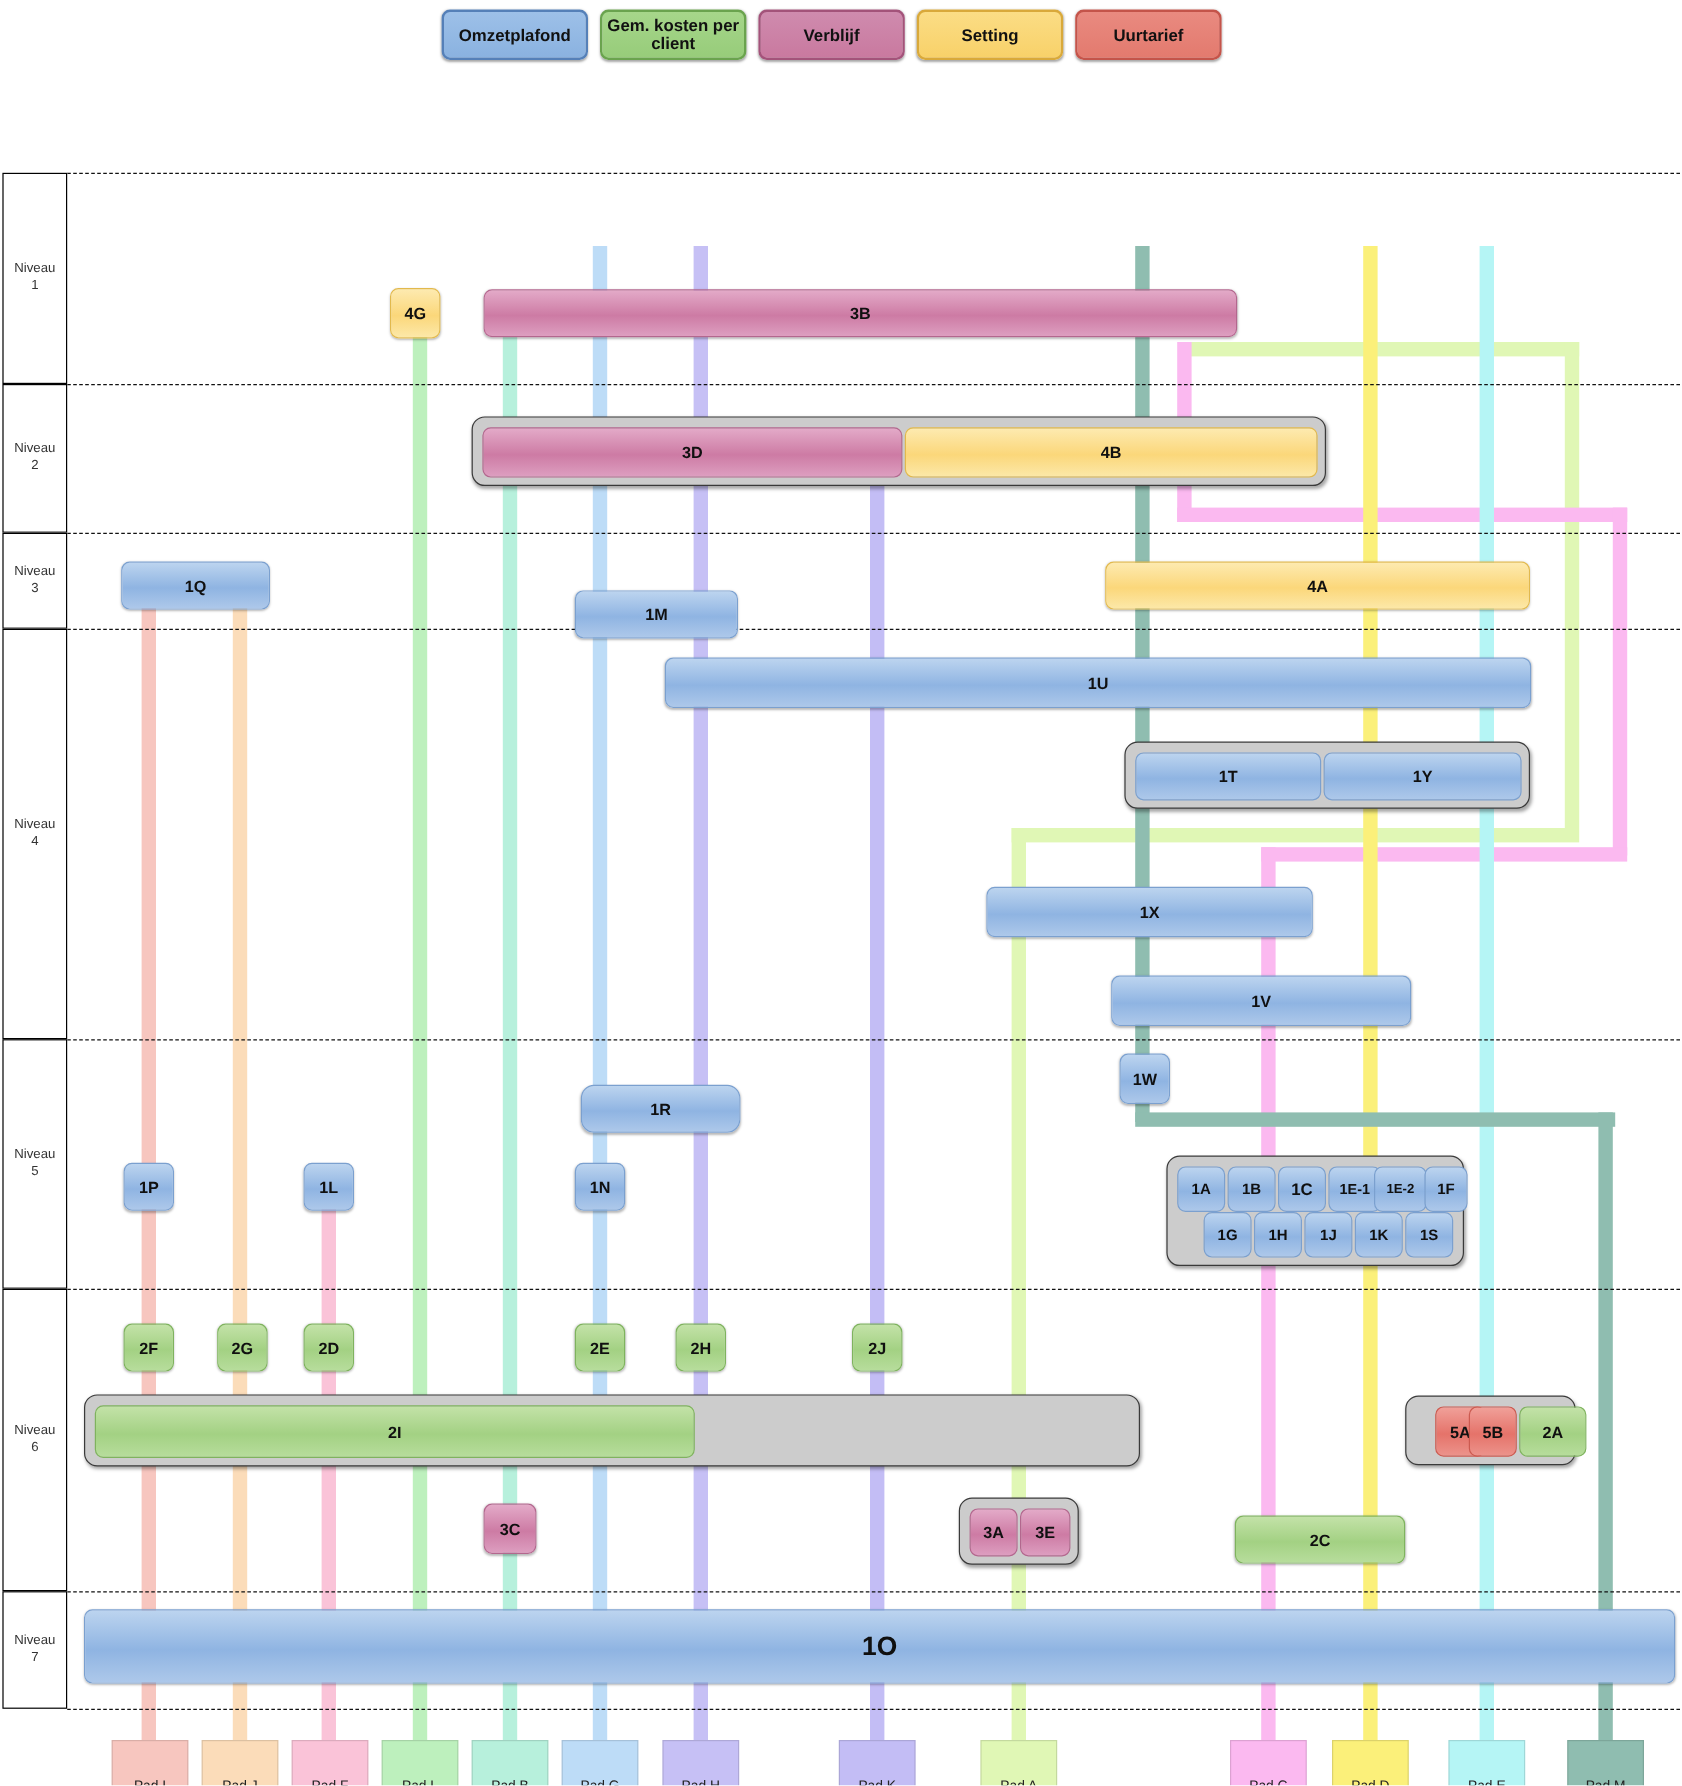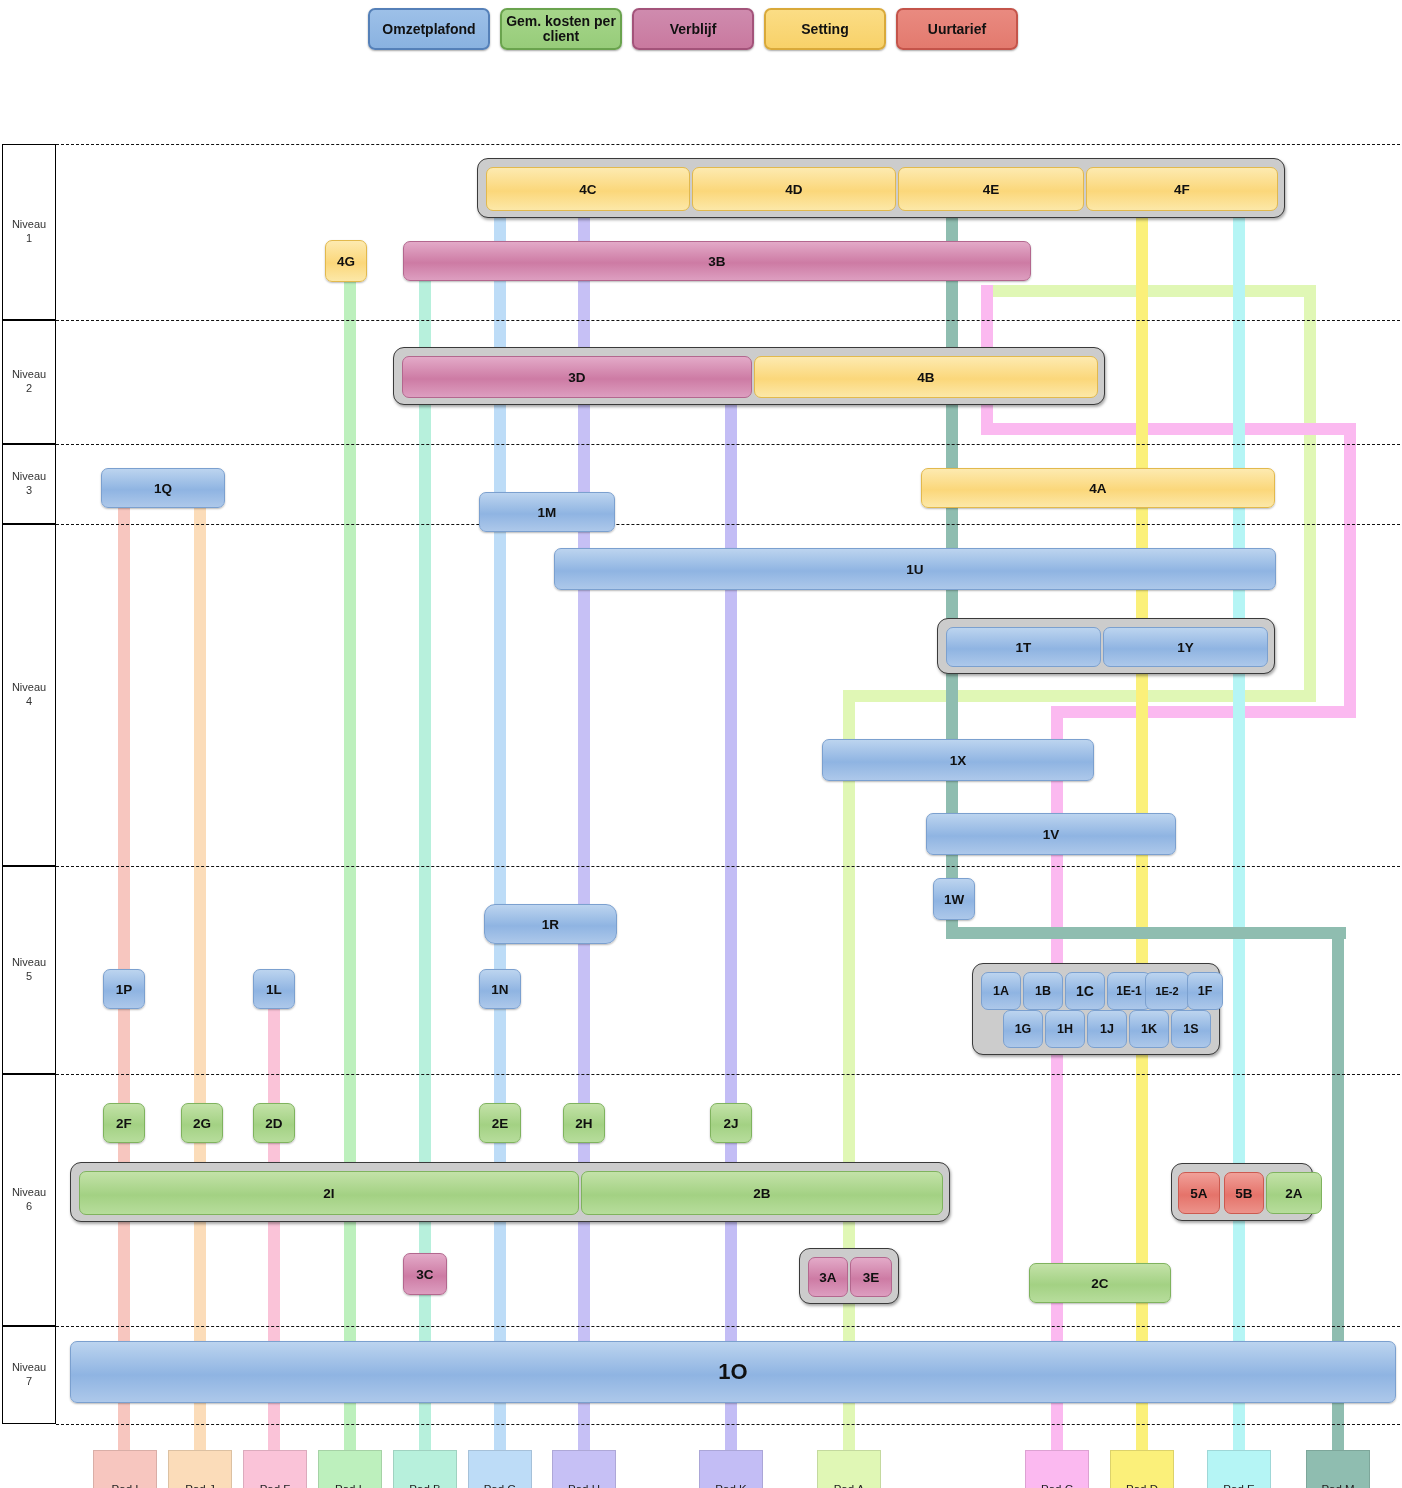--- a/index.html
+++ b/index.html
@@ -129,34 +129,20 @@
   <div class="ribbon" style="left:1051px;top:706px;width:12px;height:764px;background:#fbb9f0;"></div>
 
   <div class="ribbon" style="left:1136px;top:205px;width:12px;height:1265px;background:#fbf07a;"></div>
 
   <div class="ribbon" style="left:1233px;top:205px;width:12px;height:1265px;background:#b5f5f5;"></div>
 
   <div class="ribbon" style="left:946px;top:205px;width:12px;height:730px;background:#8fbdb0;"></div>
   <div class="ribbon" style="left:946px;top:927px;width:400px;height:12px;background:#8fbdb0;"></div>
   <div class="ribbon" style="left:1332px;top:927px;width:12px;height:543px;background:#8fbdb0;"></div>
 
-  <div class="group" style="left:477px;top:158px;width:808px;height:60px;">
-    <div class="node n-yellow" style="left:8px;top:8px;width:204px;height:44px;">
-        <span>4C</span>
-      </div>
-    <div class="node n-yellow" style="left:214px;top:8px;width:204px;height:44px;">
-        <span>4D</span>
-      </div>
-    <div class="node n-yellow" style="left:420px;top:8px;width:186px;height:44px;">
-        <span>4E</span>
-      </div>
-    <div class="node n-yellow" style="left:608px;top:8px;width:192px;height:44px;">
-        <span>4F</span>
-      </div>
-  </div>
 
   <div class="node n-yellow" style="left:325px;top:240px;width:42px;height:42px;">
       <span>4G</span>
     </div>
   <div class="node n-pink" style="left:403px;top:241px;width:628px;height:40px;">
       <span>3B</span>
     </div>
 
   <div class="group" style="left:393px;top:347px;width:712px;height:58px;">
     <div class="node n-pink" style="left:8px;top:8px;width:350px;height:42px;">
@@ -266,44 +252,41 @@
       <span>2H</span>
     </div>
   <div class="node n-green" style="left:710px;top:1103px;width:42px;height:40px;">
       <span>2J</span>
     </div>
 
   <div class="group" style="left:70px;top:1162px;width:880px;height:60px;">
     <div class="node n-green" style="left:8px;top:8px;width:500px;height:44px;">
         <span>2I</span>
       </div>
-    <div class="node n-green" style="left:510px;top:8px;width:362px;height:44px;">
-        <span>2B</span>
-      </div>
   </div>
 
   <div class="node n-pink" style="left:403px;top:1253px;width:44px;height:42px;">
       <span>3C</span>
     </div>
 
   <div class="group" style="left:799px;top:1248px;width:100px;height:56px;">
     <div class="node n-pink" style="left:8px;top:8px;width:40px;height:40px;">
         <span>3A</span>
       </div>
     <div class="node n-pink" style="left:50px;top:8px;width:42px;height:40px;">
         <span>3E</span>
       </div>
   </div>
 
   <div class="node n-green" style="left:1029px;top:1263px;width:142px;height:40px;">
       <span>2C</span>
     </div>
 
   <div class="group" style="left:1171px;top:1163px;width:142px;height:58px;">
-    <div class="node n-red" style="left:6px;top:8px;width:42px;height:42px;">
+    <div class="node n-red" style="left:24px;top:8px;width:42px;height:42px;">
         <span>5A</span>
       </div>
     <div class="node n-red" style="left:52px;top:8px;width:40px;height:42px;">
         <span>5B</span>
       </div>
     <div class="node n-green" style="left:94px;top:8px;width:56px;height:42px;">
         <span>2A</span>
       </div>
   </div>
 

